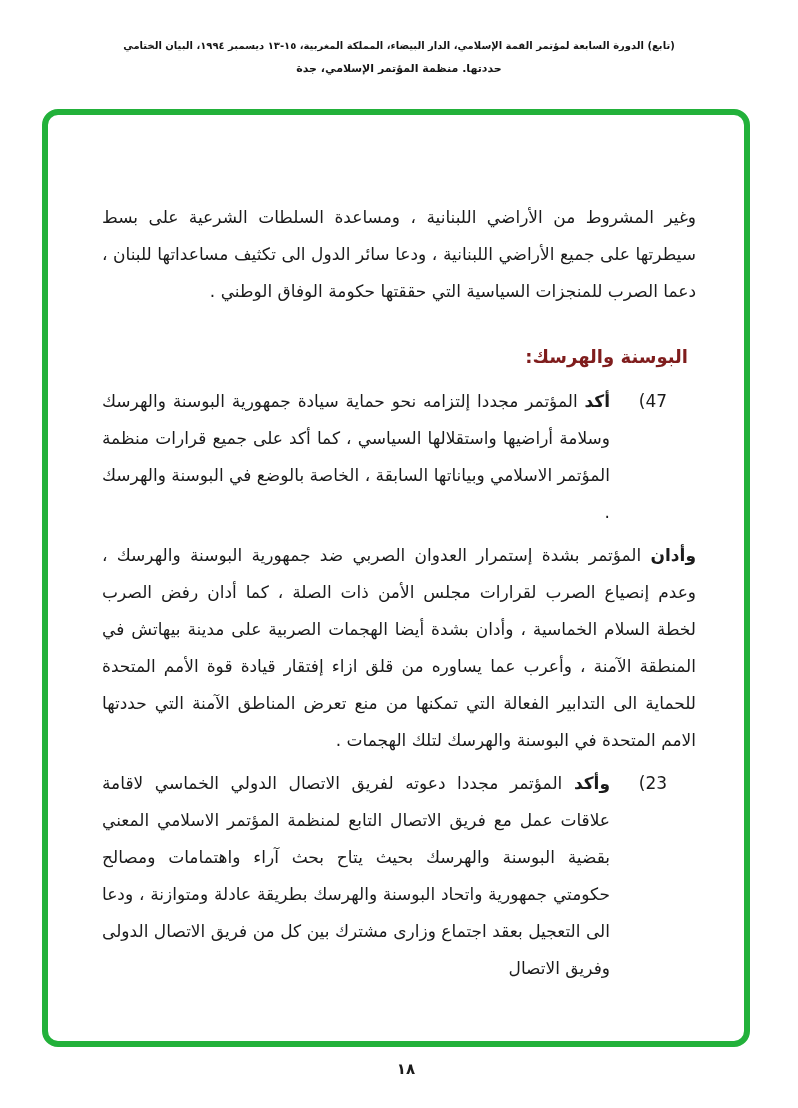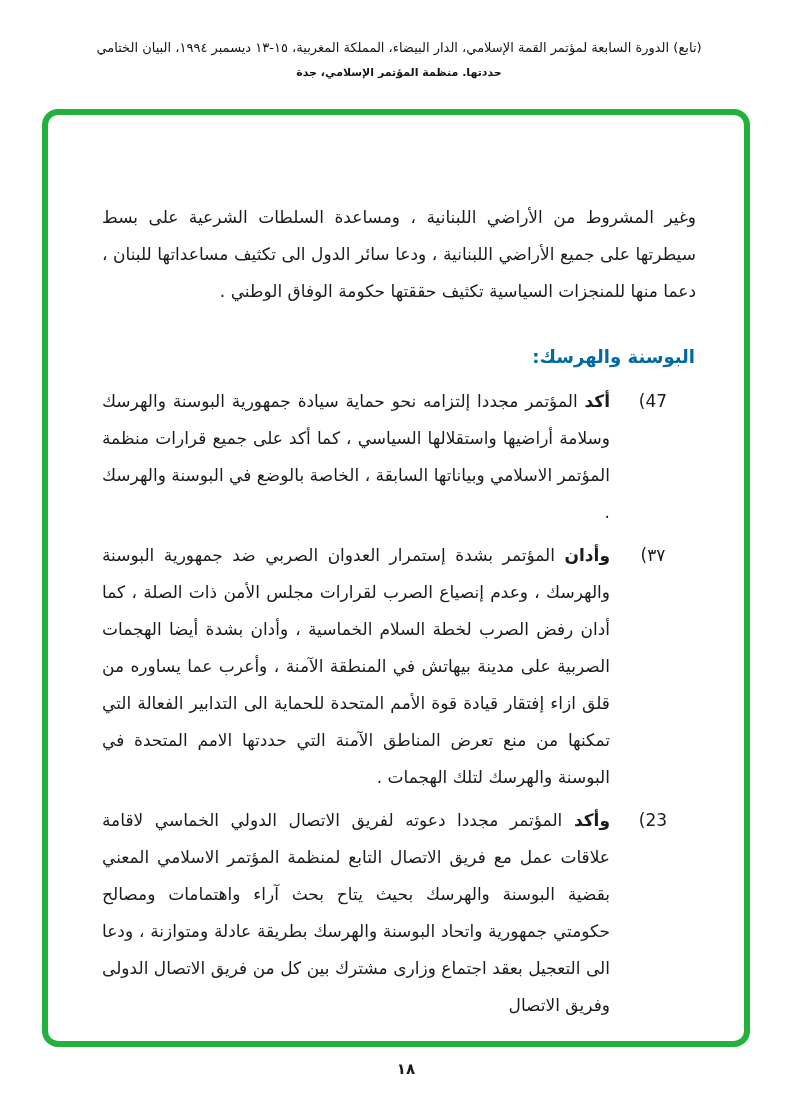--- a/index.html
+++ b/index.html
@@ -17,22 +17,22 @@
   }
   .doc-header {
     position: absolute;
     top: 40px;
     left: 0;
     width: 100%;
     text-align: center;
     direction: rtl;
   }
   .doc-header .line1 {
-    font-size: 13px;
-    font-weight: normal;
+    font-size: 10px;
+    font-weight: bold;
     color: #151515;
   }
   .doc-header .line2 {
     font-size: 11px;
     font-weight: bold;
     margin-top: 11px;
     color: #151515;
   }
   .highlight-frame {
     position: absolute;
@@ -56,22 +56,22 @@
   }
   .cont-para {
     font-size: 17px;
     line-height: 37px;
     text-align: justify;
     margin: 0 0 36px 0;
   }
   .section-heading {
     font-size: 18px;
     font-weight: bold;
-    margin: 0 1px 16px 0;
-    color: #0369a1;
+    margin: 0 8px 16px 0;
+    color: #7f1d1d;
   }
   .list-item {
     display: flex;
     margin: 0 0 6px 0;
   }
   .item-number {
     flex: 0 0 86px;
     font-size: 17px;
     line-height: 37px;
     text-align: center;
@@ -101,31 +101,30 @@
 <body>
 
 <div class="doc-header">
   <div class="line1">(تابع) الدورة السابعة لمؤتمر القمة الإسلامي، الدار البيضاء، المملكة المغربية، ١٣‎-‎١٥ ديسمبر ١٩٩٤، البيان الختامي</div>
   <div class="line2">حددتها. منظمة المؤتمر الإسلامي، جدة</div>
 </div>
 
 <div class="highlight-frame" style="border-color: rgb(34, 177, 58);">
   <div class="doc-body">
 
-    <p class="cont-para">وغير المشروط من الأراضي اللبنانية ، ومساعدة السلطات الشرعية على بسط سيطرتها على جميع الأراضي اللبنانية ، ودعا سائر الدول الى تكثيف مساعداتها للبنان ، دعما منها للمنجزات السياسية تكثيف حققتها حكومة الوفاق الوطني .</p>
+    <p class="cont-para">وغير المشروط من الأراضي اللبنانية ، ومساعدة السلطات الشرعية على بسط سيطرتها على جميع الأراضي اللبنانية ، ودعا سائر الدول الى تكثيف مساعداتها للبنان ، دعما الصرب للمنجزات السياسية التي حققتها حكومة الوفاق الوطني .</p>
 
     <h2 class="section-heading">البوسنة والهرسك:</h2>
 
     <div class="list-item">
       <div class="item-number">47)</div>
       <div class="item-text"><span class="lead-word">أكد</span><span> المؤتمر مجددا إلتزامه نحو حماية سيادة جمهورية البوسنة والهرسك وسلامة أراضيها واستقلالها السياسي ، كما أكد على جميع قرارات منظمة المؤتمر الاسلامي وبياناتها السابقة ، الخاصة بالوضع في البوسنة والهرسك .</span></div>
     </div>
 
     <div class="list-item">
-      <div class="item-number">٣٧)</div>
       <div class="item-text"><span class="lead-word">وأدان</span><span> المؤتمر بشدة إستمرار العدوان الصربي ضد جمهورية البوسنة والهرسك ، وعدم إنصياع الصرب لقرارات مجلس الأمن ذات الصلة ، كما أدان رفض الصرب لخطة السلام الخماسية ، وأدان بشدة أيضا الهجمات الصربية على مدينة بيهاتش في المنطقة الآمنة ، وأعرب عما يساوره من قلق ازاء إفتقار قيادة قوة الأمم المتحدة للحماية الى التدابير الفعالة التي تمكنها من منع تعرض المناطق الآمنة التي حددتها الامم المتحدة في البوسنة والهرسك لتلك الهجمات .</span></div>
     </div>
 
     <div class="list-item">
       <div class="item-number">23)</div>
       <div class="item-text"><span class="lead-word">وأكد</span><span> المؤتمر مجددا دعوته لفريق الاتصال الدولي الخماسي لاقامة علاقات عمل مع فريق الاتصال التابع لمنظمة المؤتمر الاسلامي المعني بقضية البوسنة والهرسك بحيث يتاح بحث آراء واهتمامات ومصالح حكومتي جمهورية واتحاد البوسنة والهرسك بطريقة عادلة ومتوازنة ، ودعا الى التعجيل بعقد اجتماع وزارى مشترك بين كل من فريق الاتصال الدولى وفريق الاتصال</span></div>
     </div>
 
   </div>
 </div>

